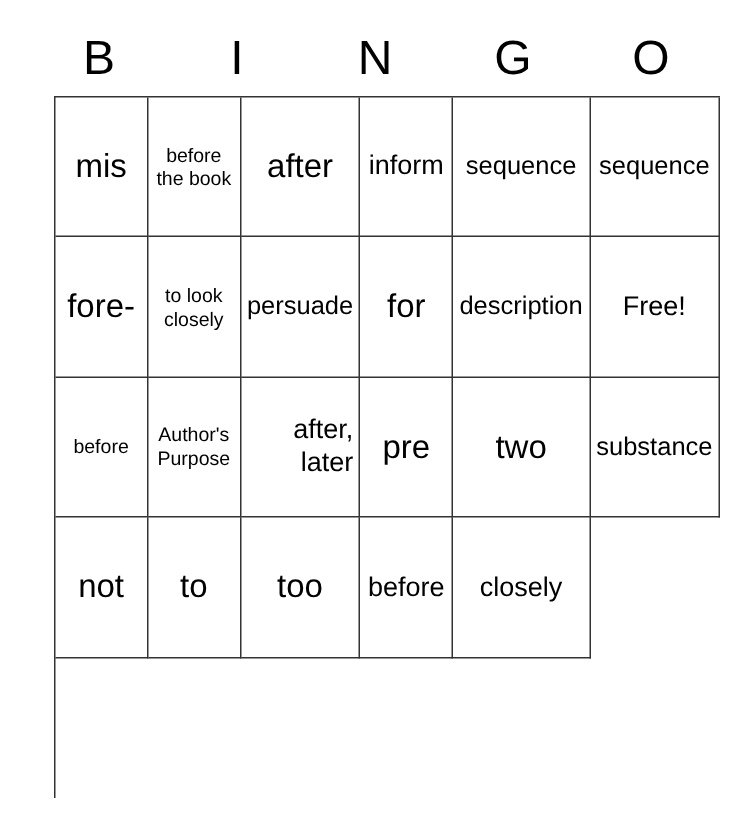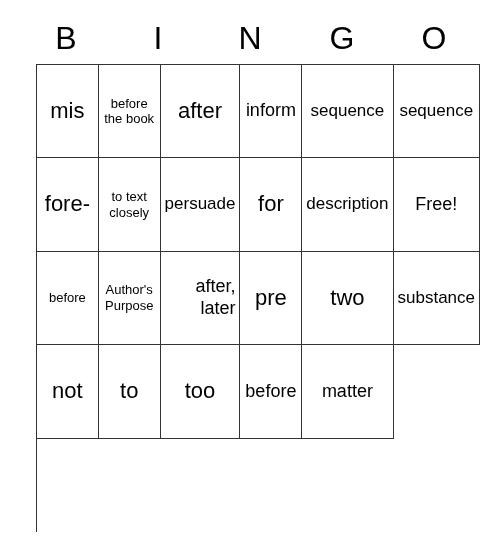--- a/index.html
+++ b/index.html
@@ -109,21 +109,21 @@
       <div class="cell">
         <span class="cell-text size-xsmall">sequence</span>
       </div>
       <div class="cell">
         <span class="cell-text size-xsmall">sequence</span>
       </div>
       <div class="cell">
         <span class="cell-text size-large">fore-</span>
       </div>
       <div class="cell">
-        <span class="cell-text size-small">to text closely</span>
+        <span class="cell-text size-small">to look closely</span>
       </div>
       <div class="cell">
         <span class="cell-text size-xsmall">persuade</span>
       </div>
       <div class="cell">
         <span class="cell-text size-large">for</span>
       </div>
       <div class="cell">
         <span class="cell-text size-xsmall">description</span>
       </div>
@@ -154,16 +154,16 @@
       <div class="cell">
         <span class="cell-text size-large">to</span>
       </div>
       <div class="cell">
         <span class="cell-text size-large">too</span>
       </div>
       <div class="cell">
         <span class="cell-text size-medium">before</span>
       </div>
       <div class="cell">
-        <span class="cell-text size-medium">matter</span>
+        <span class="cell-text size-medium">closely</span>
       </div>
     </div>
 </div>
 
 </body></html>

